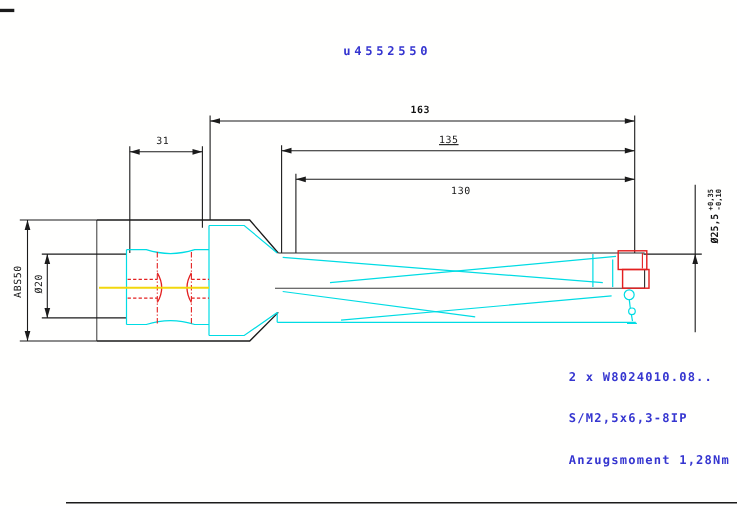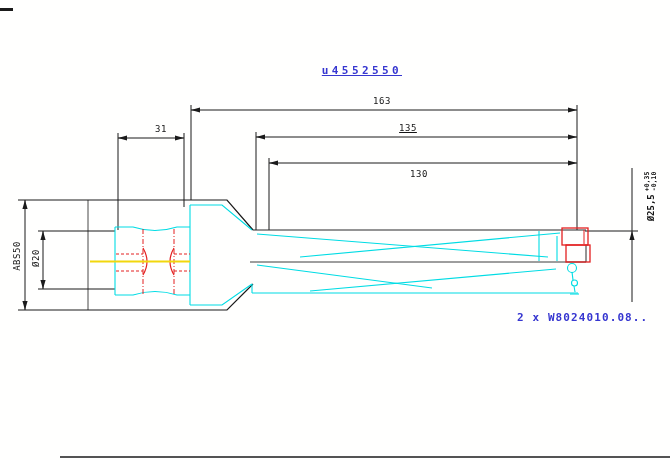--- a/index.html
+++ b/index.html
@@ -12,26 +12,25 @@
   .dimtext{
     position:absolute;color:#141414;font-size:9px;line-height:10px;
     text-align:center;letter-spacing:0.5px;white-space:nowrap;
   }
   .rot{transform:rotate(-90deg);transform-origin:center center;}
   .bluetext{
     color:#3636d0;font-weight:bold;font-size:11px;line-height:13px;
     letter-spacing:1.1px;white-space:nowrap;
   }
   #title{
-    position:absolute;left:312px;top:64px;width:90px;text-align:right;
+    position:absolute;left:312px;top:40px;width:90px;text-align:left;
     letter-spacing:3.4px;
-    text-decoration:underline;
   }
   #notes{position:absolute;left:517px;top:311px;}
-  #notes .note-line{margin-bottom:6.5px;}
+  #notes .note-line{margin-bottom:6.5px;margin-top:25px;}
   #dia-tip{
     position:absolute;left:612px;top:189px;width:76px;height:15px;
     display:flex;align-items:center;justify-content:center;gap:1px;
     color:#141414;font-size:9px;font-weight:bold;white-space:nowrap;
     transform:rotate(-90deg);transform-origin:center center;
   }
   #dia-tip .tolstack{
     display:inline-flex;flex-direction:column;align-items:flex-start;
     font-size:6.5px;line-height:6.5px;font-weight:bold;margin-left:2px;
   }
@@ -131,32 +130,34 @@
       <path d="M174,271 H190" stroke-width="1" stroke-dasharray="3 2"></path>
       <path d="M143,248 Q151,261.5 143,275" stroke-width="1.2"></path>
       <path d="M174,248 Q166,261.5 174,275" stroke-width="1.2"></path>
     </g>
 
     <path d="M90,261.5 H190" stroke="#f2d70d" stroke-width="1.8" fill="none"></path>
   </svg>
 
   <div id="title" class="bluetext">u4552550</div>
 
-  <div class="dimtext" style="left:360px;top:96px;width:44px;">163</div>
+  <div class="dimtext" style="left:360px;top:96px;width:44px;font-weight:bold;">163</div>
   <div class="dimtext" style="left:386px;top:123px;width:44px;text-decoration:underline;">135</div>
   <div class="dimtext" style="left:397px;top:149px;width:44px;margin-top:20px;">130</div>
-  <div class="dimtext" style="left:141px;top:124px;width:40px;">31</div>
+  <div class="dimtext" style="left:128px;top:124px;width:40px;">31</div>
   <div class="dimtext rot" style="left:-11px;top:251px;width:56px;">ABS50</div>
   <div class="dimtext rot" style="left:16px;top:253px;width:40px;">Ø20</div>
 
   <div id="dia-tip">
     <span>Ø25,5</span>
     <span class="tolstack">
       <span>+0,35</span>
       <span>-0,10</span>
     </span>
   </div>
 
   <div id="notes">
     <div class="bluetext note-line">2 x W8024010.08..</div>
+    <div class="bluetext note-line">S/M2,5x6,3-8IP</div>
+    <div class="bluetext note-line">Anzugsmoment 1,28Nm</div>
   </div>
 
 </div>
 
 </body></html>

